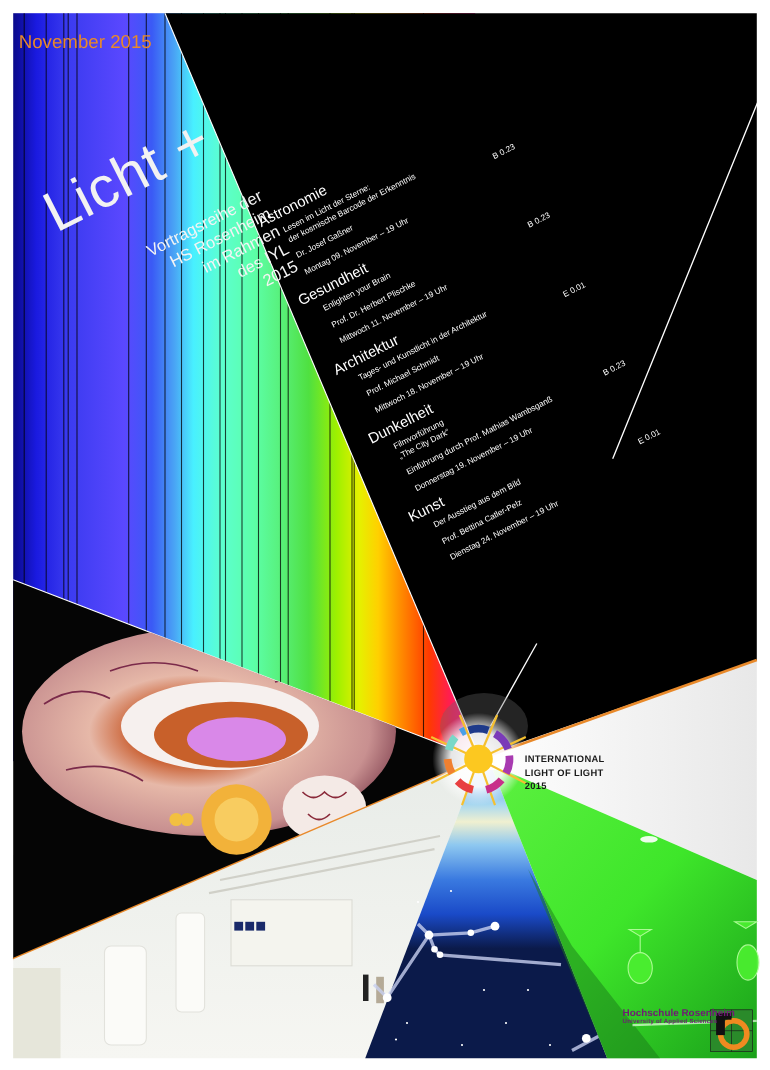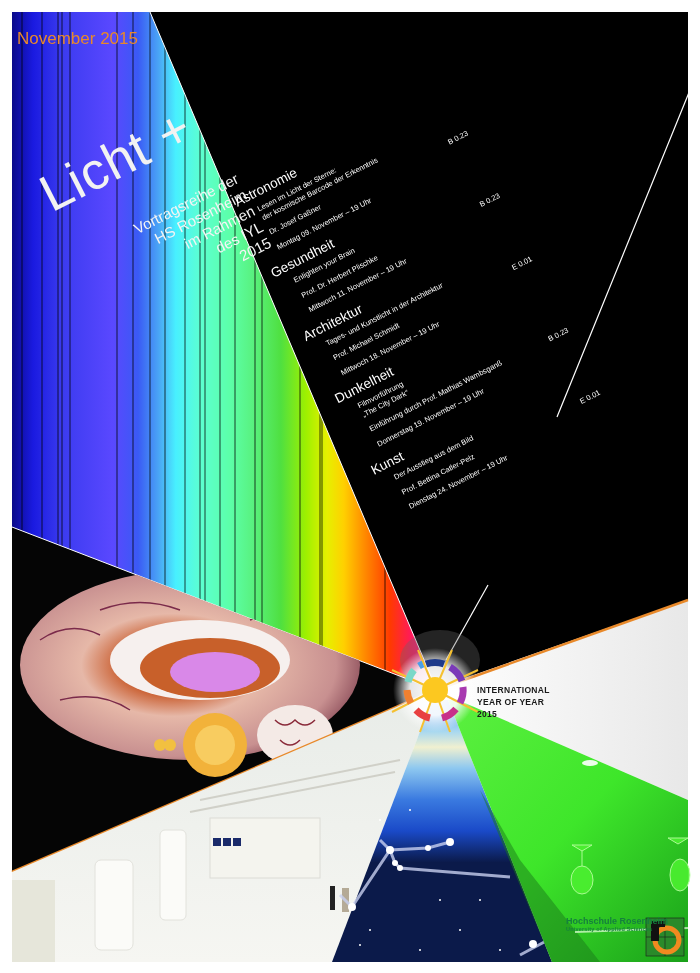--- a/index.html
+++ b/index.html
@@ -10,21 +10,21 @@
   .title { left: 30px; top: 170px; font-size: 52px; color: #f2f2f2; transform-origin: 0 0; transform: rotate(-27deg); letter-spacing: 1px; }
   .subtitle { left: 82px; top: 247px; transform-origin: 0 0; transform: rotate(-27deg); color: #f4f4f4; font-size: 15px; line-height: 18px; text-align: right; white-space: normal; width: 170px; }
   .subtitle div { white-space: nowrap; }
   .program { left: 232px; top: 196px; transform-origin: 0 0; transform: rotate(-27deg); color: #ffffff; }
   .section { position: relative; margin-bottom: 9px; }
   .sec-head { font-size: 13.5px; margin-bottom: 4px; }
   .line { font-size: 7.5px; line-height: 9.5px; margin-left: 17px; }
   .line.gap { margin-top: 7px; }
   .room { position: absolute; left: 200px; font-size: 7.5px; }
   .iyl { left: 477px; top: 684px; font-size: 8.5px; font-weight: bold; color: #1a1a1a; line-height: 12px; letter-spacing: 0.3px; }
-  .hs { left: 566px; top: 916px; color: #15803d; }
+  .hs { left: 566px; top: 916px; color: #701a75; }
   .hs .n { font-size: 9px; font-weight: bold; }
   .hs .s { font-size: 5.5px; font-weight: bold; letter-spacing: 0.2px; }
 </style>
 </head>
 <body>
 
 <div id="poster">
   <svg width="700" height="973" viewBox="0 0 700 973" style="position:absolute;left:0;top:0">
     <defs>
       <linearGradient id="spec" x1="0" y1="0" x2="1" y2="0">
@@ -282,21 +282,21 @@
       <div class="line gap">Prof. Bettina Catler-Pelz</div>
       <div class="line gap" style="position:relative">
         <span>Dienstag 24. November – 19 Uhr</span>
         <span class="room" style="top:-16px">E 0.01</span>
       </div>
     </div>
   </div>
 
   <div class="abs iyl">
     <div>INTERNATIONAL</div>
-    <div>YEAR OF YEAR</div>
+    <div>LIGHT OF LIGHT</div>
     <div>2015</div>
   </div>
 
   <div class="abs hs">
     <div class="n">Hochschule Rosenheim</div>
     <div class="s">University of Applied Sciences</div>
   </div>
 </div>
 
 </body></html>

